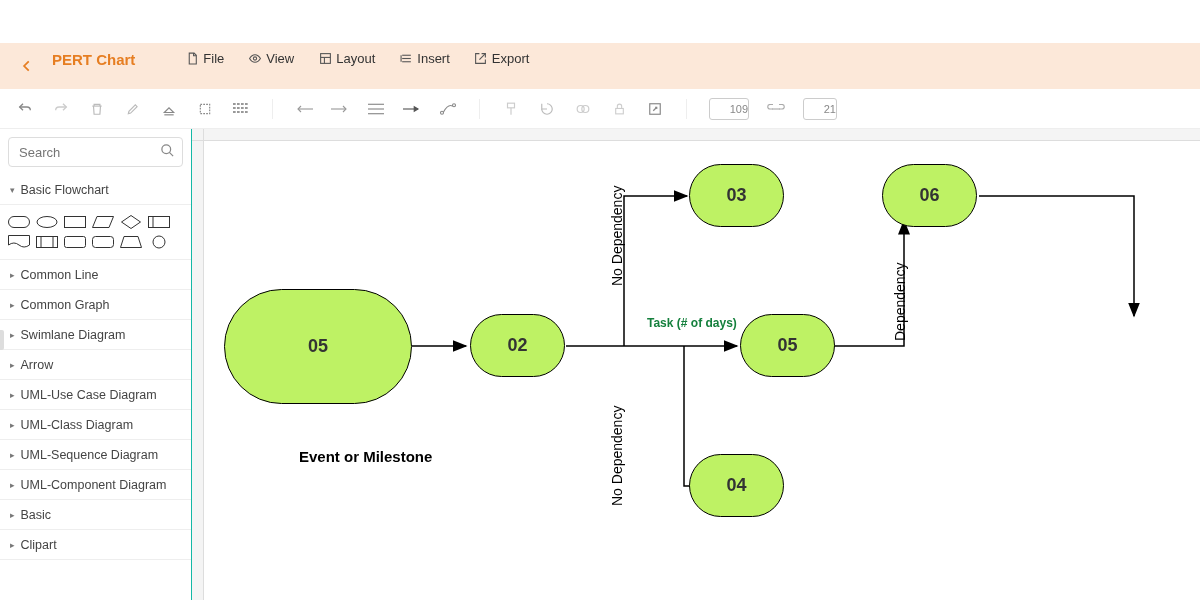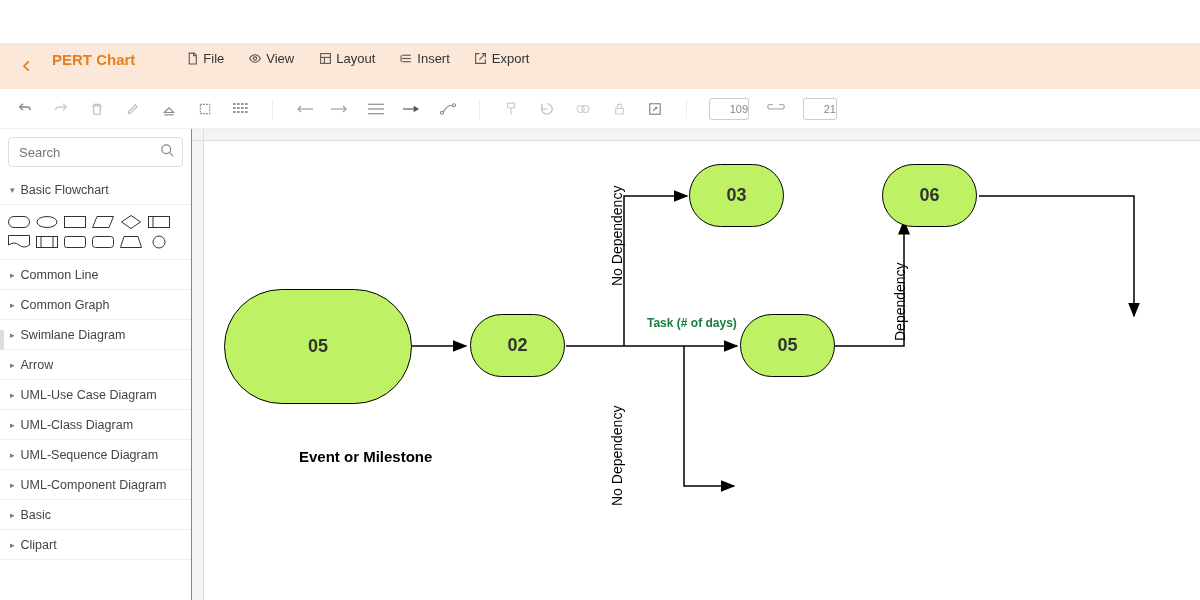--- a/index.html
+++ b/index.html
@@ -389,20 +389,21 @@
         <polyline points="480,205 480,345 530,345" fill="none" stroke="#000" stroke-width="1.5" marker-end="url(#ah)"></polyline>
 
         <polyline points="625,205 700,205 700,80" fill="none" stroke="#000" stroke-width="1.5" marker-end="url(#ah)"></polyline>
 
         <polyline points="775,55 930,55 930,175" fill="none" stroke="#000" stroke-width="1.5" marker-end="url(#ah)"></polyline>
       </svg>
 
       <div class="node" style="left:20px; top:148px; width:188px; height:115px;">05</div>
       <div class="node" style="left:266px; top:173px; width:95px; height:63px;">02</div>
       <div class="node" style="left:485px; top:23px; width:95px; height:63px;">03</div>
+      <div class="node" style="left:485px; top:313px; width:95px; height:63px;">04</div>
       <div class="node" style="left:536px; top:173px; width:95px; height:63px;">05</div>
       <div class="node" style="left:678px; top:23px; width:95px; height:63px;text-align:right;">06</div>
 
       <div class="label" style="left:95px; top:307px;">Event or Milestone</div>
       <div class="edge-label" style="left:443px; top:175px;">Task (# of days)</div>
       <div class="vlabel" style="left:405px; top:145px;">No Dependency</div>
       <div class="vlabel" style="left:405px; top:365px;">No Dependency</div>
       <div class="vlabel" style="left:688px; top:200px;">Dependency</div>
 
     </div>

